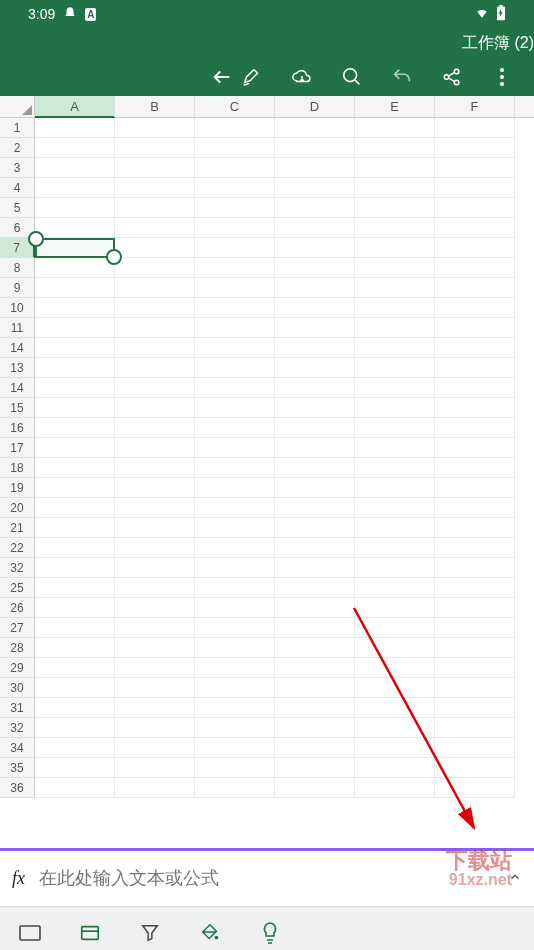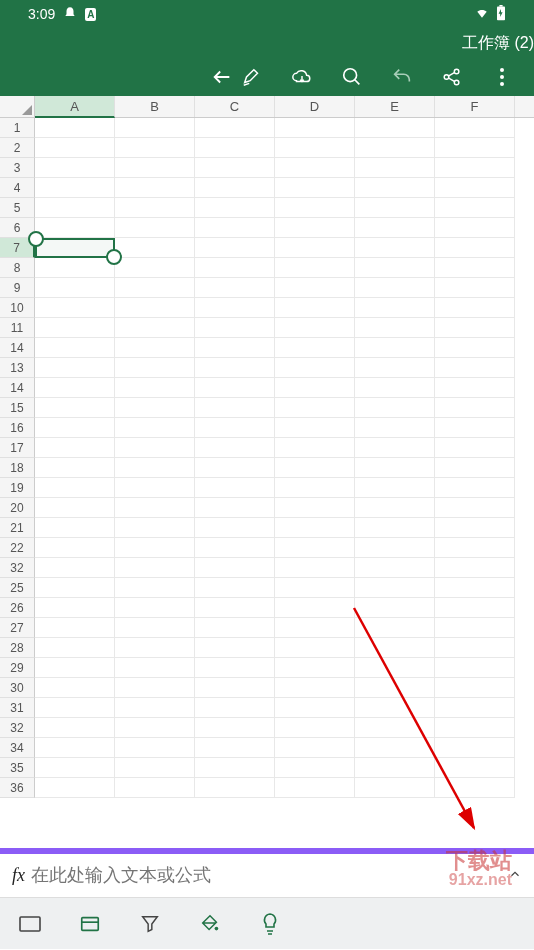--- a/index.html
+++ b/index.html
@@ -115,24 +115,24 @@
       position: absolute;
       width: 16px;
       height: 16px;
       border: 2px solid #217346;
       border-radius: 50%;
       background: #fff;
     }
     .formula-bar {
       display: flex;
       align-items: center;
-      height: 49px;
-      border-top: 6px solid #8b5cf6;
+      height: 58px;
+      border-top: 3px solid #8b5cf6;
       padding: 0 12px;
-      gap: 6px;
+      gap: 14px;
       background: #fff;
     }
     .fx-label { font-style: italic; font-size: 18px; color: #222; font-family: serif;}
     .formula-input {
       flex: 1;
       font-size: 18px;
       color: #999;
       border: none;
       outline: none;
     }

